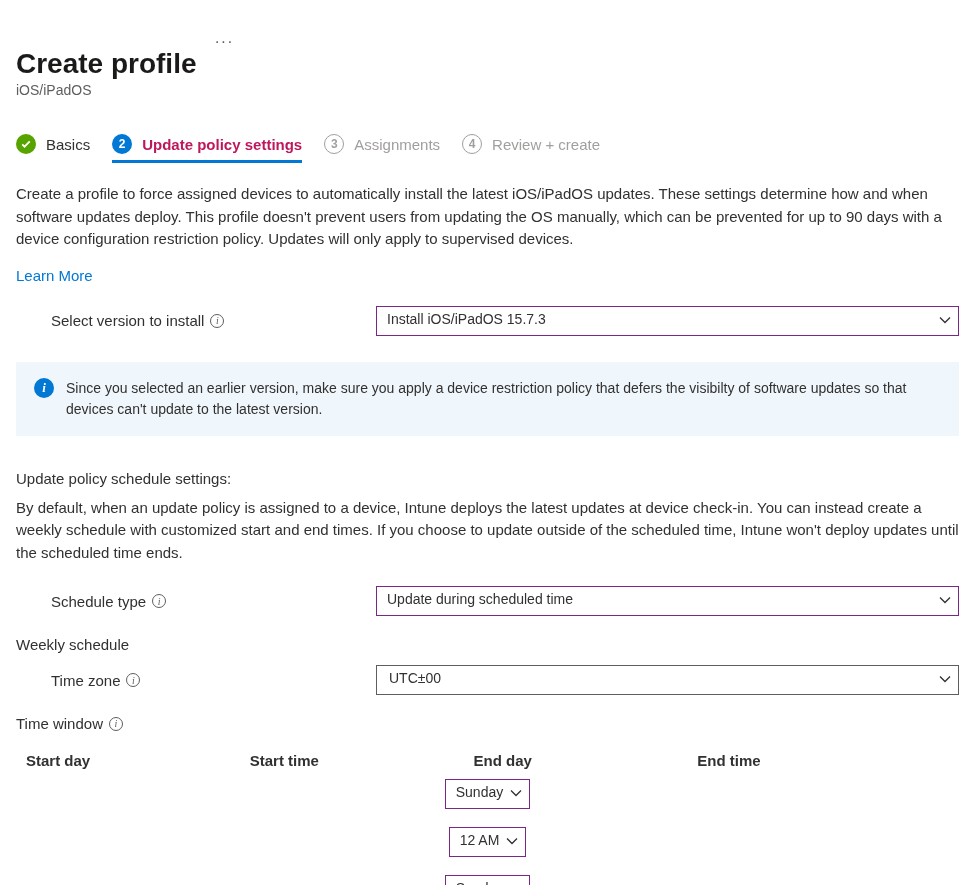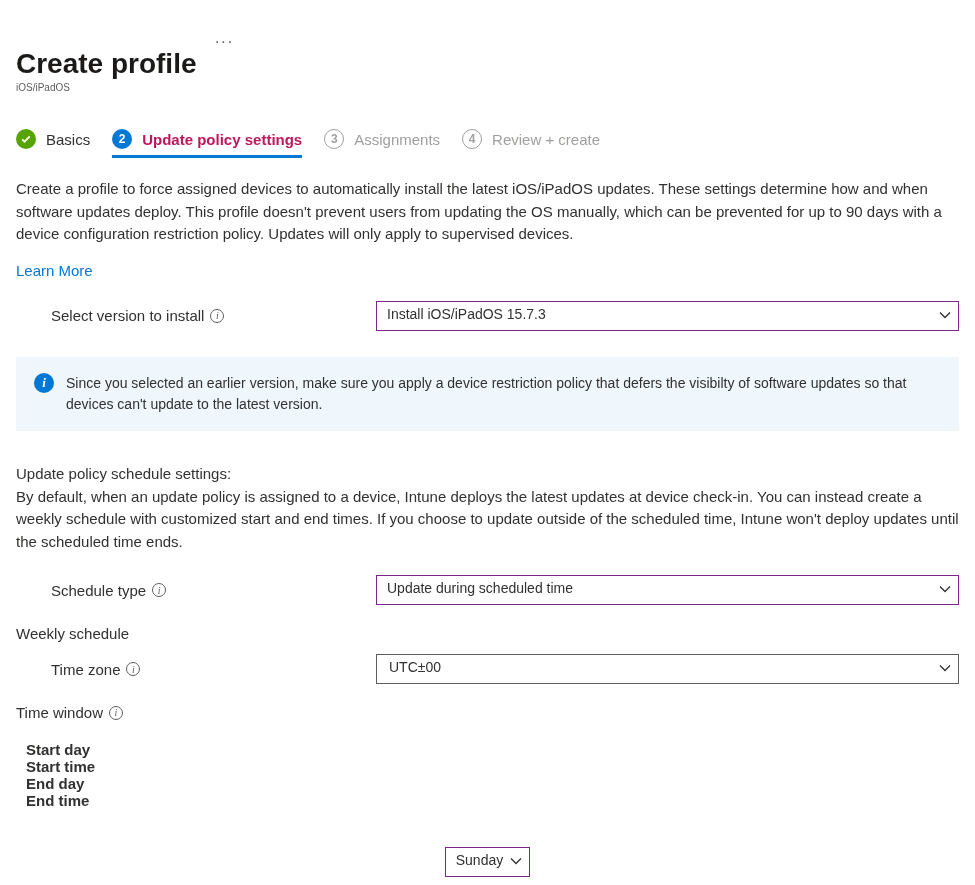--- a/index.html
+++ b/index.html
@@ -7,21 +7,21 @@
       font-family: "Segoe UI", -apple-system, BlinkMacSystemFont, sans-serif;
       font-size: 14px;
       color: #323130;
       background: #fff;
       width: 975px;
       padding: 12px 16px;
     }
     .title-row { display: flex; align-items: center; gap: 18px; }
     .page-title { font-size: 28px; font-weight: 600; color: #1b1a19; margin-top: 36px; }
     .ellipsis { font-size: 16px; color: #605e5c; cursor: pointer; letter-spacing: 1px; position: relative; top: -4px; }
-    .subtitle { font-size: 10px; color: #605e5c; margin-top: 2px; margin-bottom: 36px; }
+    .subtitle { font-size: 14px; color: #605e5c; margin-top: 2px; margin-bottom: 36px; }
 
     .stepper { display: flex; align-items: flex-start; gap: 22px; margin-bottom: 20px; border-bottom: 1px solid transparent; }
     .step { display: flex; align-items: center; gap: 10px; font-size: 15px; padding-bottom: 6px; }
     .step .circle { width: 20px; height: 20px; border-radius: 50%; display: flex; align-items: center; justify-content: center; font-size: 12px; font-weight: 600; }
     .step.completed .circle { background: #57a300; color: #fff; }
     .step.completed .label { color: #323130; }
     .step.current .circle { background: #0078d4; color: #fff; }
     .step.current .label { color: #be185d; font-weight: 600; }
     .step.current { border-bottom: 3px solid #0078d4; margin-bottom: -1px; }
     .step.upcoming .circle { border: 1px solid #a19f9d; color: #a19f9d; background: #fff; }
@@ -35,29 +35,29 @@
     .info-icon { display: inline-flex; width: 14px; height: 14px; border: 1px solid #605e5c; border-radius: 50%; align-items: center; justify-content: center; font-size: 10px; color: #605e5c; font-style: italic; font-family: Georgia, serif; }
     .select-wrap { position: relative; flex: 1; max-width: 622px; }
     .select-field { width: 100%; height: 30px; border: 1px solid #7b2788; padding: 4px 28px 4px 10px; font-size: 14px; color: #323130; background: #fff; outline: none; }
     .select-field.gray-border { border-color: #605e5c; padding-left: 12px; }
     .chevron { position: absolute; right: 8px; top: 50%; transform: translateY(-50%); pointer-events: none; }
 
     .info-box { background: #eff6fc; padding: 16px 18px; display: flex; gap: 12px; margin: 26px 0 34px 0; }
     .info-box .info-badge { flex: 0 0 20px; width: 20px; height: 20px; border-radius: 50%; background: #0078d4; color: #fff; display: flex; align-items: center; justify-content: center; font-weight: 700; font-style: italic; font-family: Georgia, serif; font-size: 13px; }
     .info-box .info-text { font-size: 14px; color: #323130; line-height: 1.5; }
 
-    .section-heading { font-size: 15px; color: #323130; margin-bottom: 4px; }
+    .section-heading { font-size: 15px; color: #323130; margin-bottom: 10px; }
     .section-desc { font-size: 15px; color: #323130; line-height: 1.5; margin-bottom: 22px; max-width: 945px; }
 
     .sub-heading { font-size: 15px; color: #323130; margin-bottom: 12px; }
 
     .time-window-label { font-size: 15px; color: #323130; display: flex; align-items: center; gap: 6px; margin: 20px 0 20px 0; }
 
     .schedule-table { width: 100%; }
-    .schedule-header { display: flex; padding: 0 10px 10px 10px; flex-direction: column; }
+    .schedule-header { display: flex; gap: 18px; padding: 0 10px 10px 10px; }
     .schedule-header .col { font-size: 15px; font-weight: 600; color: #323130; flex: 1; }
     .schedule-header .col.act { flex: 0 0 28px; }
     .schedule-row { display: flex; gap: 18px; padding: 0 10px; align-items: center; flex-direction: column; }
     .schedule-row .cell { flex: 1; position: relative; }
     .schedule-row .cell.act { flex: 0 0 28px; display:flex; align-items:center; justify-content:center; }
     .sched-select { width: 100%; height: 30px; border: 1px solid #7b2788; padding: 4px 26px 4px 10px; font-size: 14px; color: #323130; background: #fff; outline: none; }
     .sched-select.focus { border: 2px solid #0078d4; padding: 3px 25px 3px 9px; }
     .delete-btn { width: 22px; height: 22px; display: flex; align-items: center; justify-content: center; cursor: pointer; color: #0078d4; }
 
     svg.chev { width: 12px; height: 12px; }

